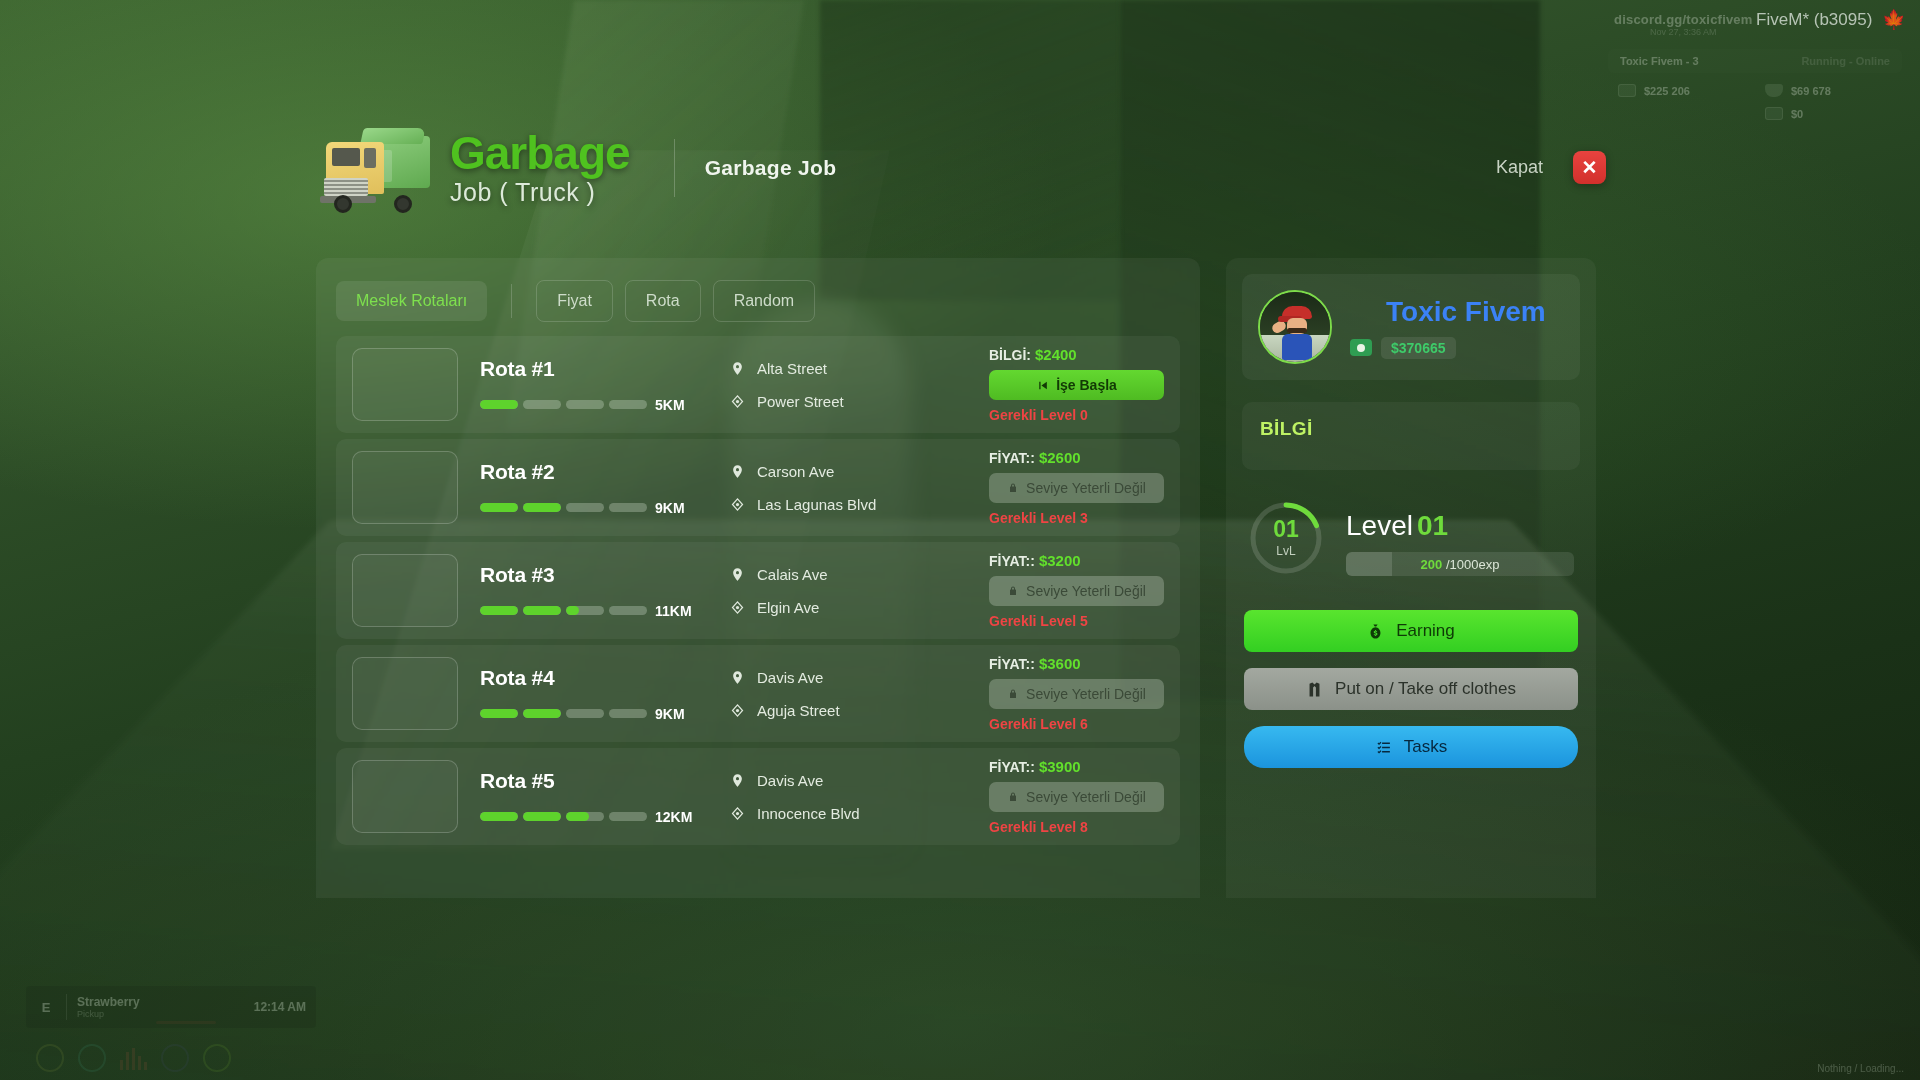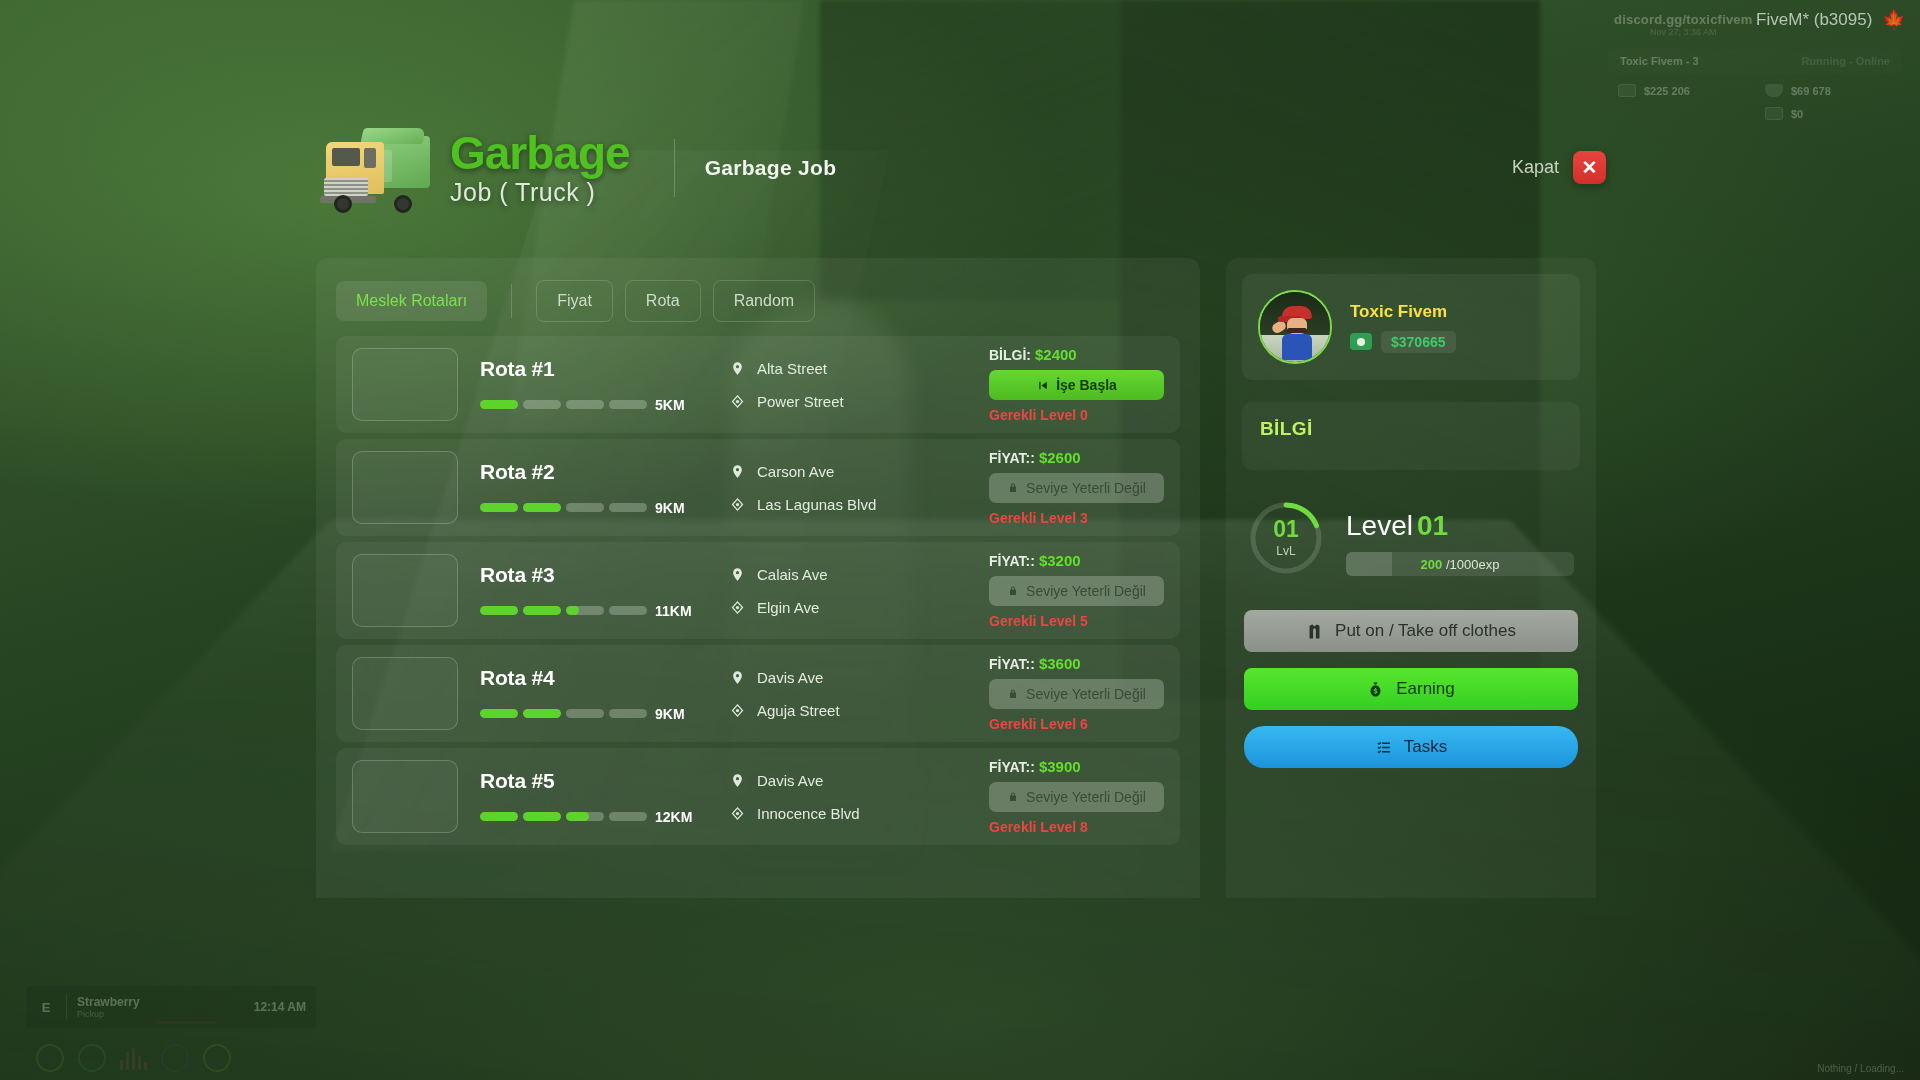--- a/index.html
+++ b/index.html
@@ -167,21 +167,21 @@
   .logo-main {
     font-size: 46px; font-weight: bold; color: #4fc21f;
     letter-spacing: -1px; text-shadow: 0 2px 6px rgba(0,0,0,0.45);
   }
   .logo-sub {
     font-size: 25px; color: #ddeada; margin-top: 4px; letter-spacing: 0.5px;
     text-shadow: 0 2px 6px rgba(0,0,0,0.45);
   }
   .header-div { width: 1px; height: 58px; background: rgba(255,255,255,0.22); margin: 0 30px 0 44px; }
   .header-title { font-size: 21px; font-weight: bold; color: #f0f5ee; letter-spacing: 0.3px; }
-  .header-right { margin-left: auto; display: flex; align-items: center; gap: 14px; }
+  .header-right { margin-left: auto; display: flex; align-items: center; gap: 30px; }
   .kapat-label { font-size: 18px; color: #c8d3c4; }
   .close-btn {
     width: 33px; height: 33px; border-radius: 8px;
     background: linear-gradient(180deg, #e8433f, #d2302c);
     display: flex; align-items: center; justify-content: center;
     color: #fff; font-size: 19px; font-weight: bold; cursor: pointer;
     box-shadow: 0 2px 8px rgba(0,0,0,0.3);
   }
 
   
@@ -260,21 +260,21 @@
     background: #20301c;
   }
   .av-sky { position: absolute; inset: 0; background: linear-gradient(180deg, #1b2a17 0%, #2b3f24 62%, #c8d6c0 62%, #aab79f 100%); }
   .av-hat { position: absolute; left: 22px; top: 14px; width: 30px; height: 13px; background: #c62f2a; border-radius: 13px 13px 3px 3px; }
   .av-hat-brim { position: absolute; left: 18px; top: 24px; width: 24px; height: 6px; background: #b02723; border-radius: 4px; }
   .av-face { position: absolute; left: 27px; top: 26px; width: 20px; height: 16px; background: #e8b184; border-radius: 6px; }
   .av-stache { position: absolute; left: 27px; top: 36px; width: 20px; height: 5px; background: #3a2a18; border-radius: 3px; }
   .av-body { position: absolute; left: 22px; top: 42px; width: 30px; height: 26px; background: #2a54b8; border-radius: 6px 6px 2px 2px; }
   .av-arm { position: absolute; left: 12px; top: 30px; width: 14px; height: 10px; background: #e8b184; border-radius: 5px; transform: rotate(-30deg); }
   .prof-info { flex: 1; }
-  .prof-name { font-size: 17px; font-weight: bold; color: #fde047; }
+  .prof-name { font-size: 28px; font-weight: bold; color: #3b82f6; margin-left: 36px; }
   .money-row { display: flex; align-items: center; gap: 9px; margin-top: 9px; }
   .money-ico {
     width: 22px; height: 17px; border-radius: 4px; background: #2f9d52;
     display: flex; align-items: center; justify-content: center; flex: none;
   }
   .money-ico i { display: block; width: 8px; height: 8px; border-radius: 50%; background: #e9f4e6; }
   .money-val {
     background: rgba(255,255,255,0.09); border-radius: 5px; padding: 3px 10px;
     font-size: 14px; font-weight: bold; color: #3ecb6a;
   }
@@ -696,32 +696,32 @@
           <div class="exp-fill" id="expfill" style="width: 20%;"></div>
           <div class="exp-text">
             <b>200</b>
             <span>/1000exp</span>
           </div>
         </div>
       </div>
     </div>
 
     <div class="action-btns" id="actions">
+        <div class="big-btn green">
+          <svg style="width:17px;height:17px" viewBox="0 0 24 24">
+            <path fill="#0e3a06" d="M9 2h6l-2 3h-2zM12 6c-4 0-7 4-7 8s3 8 7 8 7-4 7-8-3-8-7-8zm.6 11.5v1h-1.2v-1c-1-.1-1.8-.6-2.1-1.3l1-.6c.3.5.8.8 1.6.8.7 0 1.1-.3 1.1-.7 0-.5-.5-.7-1.4-1-1.1-.3-2.1-.8-2.1-2 0-1 .7-1.7 1.9-1.9v-1h1.2v1c.9.1 1.5.6 1.9 1.2l-1 .6c-.3-.4-.7-.7-1.3-.7-.6 0-1 .3-1 .7 0 .5.5.6 1.5.9 1.1.3 2 .8 2 2.1 0 1-.7 1.7-2.1 1.9z"></path>
+          </svg>
+          <span>Earning</span>
+        </div>
         <div class="big-btn grey">
           <svg style="width:17px;height:17px" viewBox="0 0 24 24">
             <path fill="#2b322a" d="M9 2L5 4v18h5V9l2-2 2 2v13h5V4l-4-2-3 3z"></path>
           </svg>
           <span>Put on / Take off clothes</span>
         </div>
-        <div class="big-btn green">
-          <svg style="width:17px;height:17px" viewBox="0 0 24 24">
-            <path fill="#0e3a06" d="M9 2h6l-2 3h-2zM12 6c-4 0-7 4-7 8s3 8 7 8 7-4 7-8-3-8-7-8zm.6 11.5v1h-1.2v-1c-1-.1-1.8-.6-2.1-1.3l1-.6c.3.5.8.8 1.6.8.7 0 1.1-.3 1.1-.7 0-.5-.5-.7-1.4-1-1.1-.3-2.1-.8-2.1-2 0-1 .7-1.7 1.9-1.9v-1h1.2v1c.9.1 1.5.6 1.9 1.2l-1 .6c-.3-.4-.7-.7-1.3-.7-.6 0-1 .3-1 .7 0 .5.5.6 1.5.9 1.1.3 2 .8 2 2.1 0 1-.7 1.7-2.1 1.9z"></path>
-          </svg>
-          <span>Earning</span>
-        </div>
         <div class="big-btn blue">
           <svg style="width:17px;height:17px" viewBox="0 0 24 24">
             <path fill="#06283f" d="M10 5h11v2H10zM10 11h11v2H10zM10 17h11v2H10zM3.5 6.3l1.2-1.2 1 1 2.1-2.1 1.2 1.2L5.7 8.5zM3.5 12.3l1.2-1.2 1 1 2.1-2.1 1.2 1.2-3.3 3.3zM3.5 18.3l1.2-1.2 1 1 2.1-2.1 1.2 1.2-3.3 3.3z"></path>
           </svg>
           <span>Tasks</span>
         </div>
       </div>
   </div>
 </div>
 

